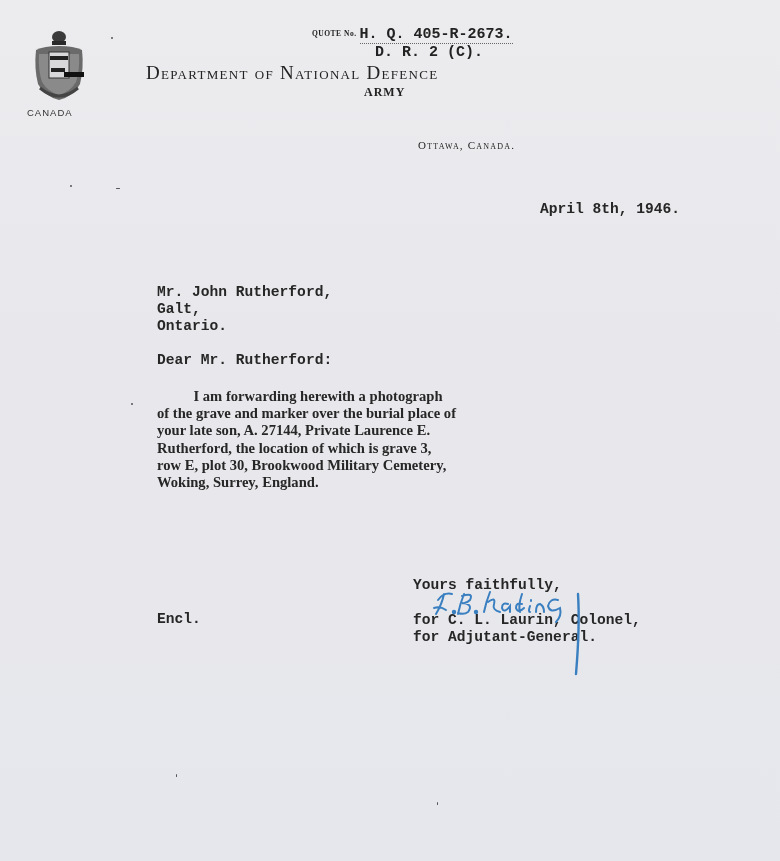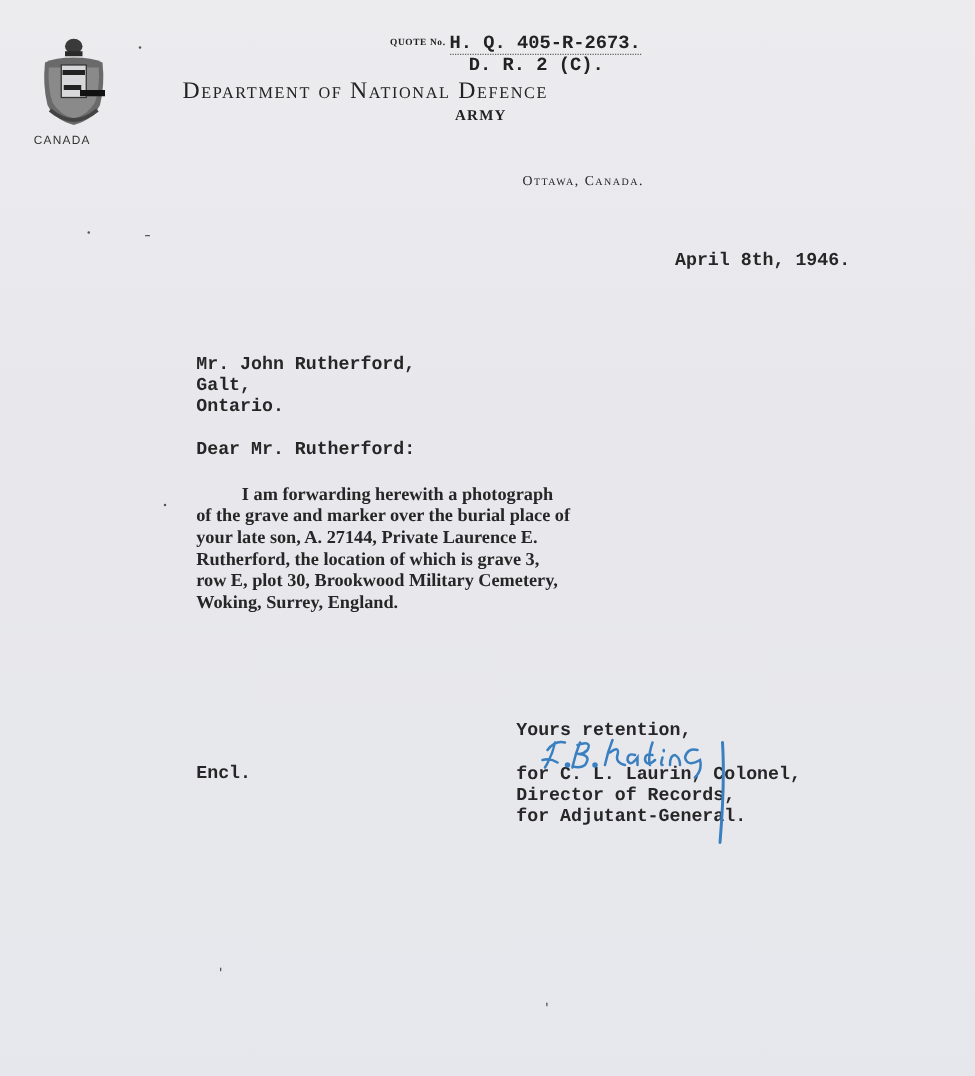--- a/index.html
+++ b/index.html
@@ -93,24 +93,24 @@
 
   <div class="typed date">April 8th, 1946.</div>
 
   <div class="typed addr"><div>Mr. John Rutherford,</div><div>Galt,</div><div>Ontario.</div></div>
 
   <div class="typed salutation">Dear Mr. Rutherford:</div>
 
   <div class="typed para1"><div>          I am forwarding herewith a photograph</div><div>of the grave and marker over the burial place of</div><div>your late son, A. 27144, Private Laurence E.</div><div>Rutherford, the location of which is grave 3,</div><div>row E, plot 30, Brookwood Military Cemetery,</div><div>Woking, Surrey, England.</div></div>
 
 
-  <div class="typed closing">Yours retention,</div>
+  <div class="typed closing">Yours faithfully,</div>
   <div class="typed encl">Encl.</div>
 
-  <div class="typed sigblock"><div>for C. L. Laurin, Colonel,</div><div>Director of Records,</div><div>for Adjutant-General.</div></div>
+  <div class="typed sigblock"><div>for C. L. Laurin, Colonel,</div><div>for Adjutant-General.</div></div>
 
   <svg class="signature" viewBox="0 0 160 90">
     <g fill="none" stroke="#3a7fc0" stroke-width="2" stroke-linecap="round">
       <path d="M8 14 Q14 6 22 8 M14 8 Q12 18 6 28 M4 22 Q10 20 16 24"></path>
       <circle cx="24" cy="26" r="1.2" fill="#3a7fc0"></circle>
       <path d="M34 8 Q30 18 28 28 M32 10 Q44 6 40 14 Q36 18 32 17 Q44 18 38 26 Q34 29 28 27"></path>
       <circle cx="46" cy="26" r="1.2" fill="#3a7fc0"></circle>
       <path d="M60 6 Q56 16 54 26 M58 16 Q66 10 64 18 Q62 24 70 26"></path>
       <path d="M78 18 Q72 16 72 22 Q74 28 80 20 L80 26"></path>
       <path d="M92 8 Q88 20 90 26 M92 18 Q86 16 86 22 Q88 28 94 22"></path>

